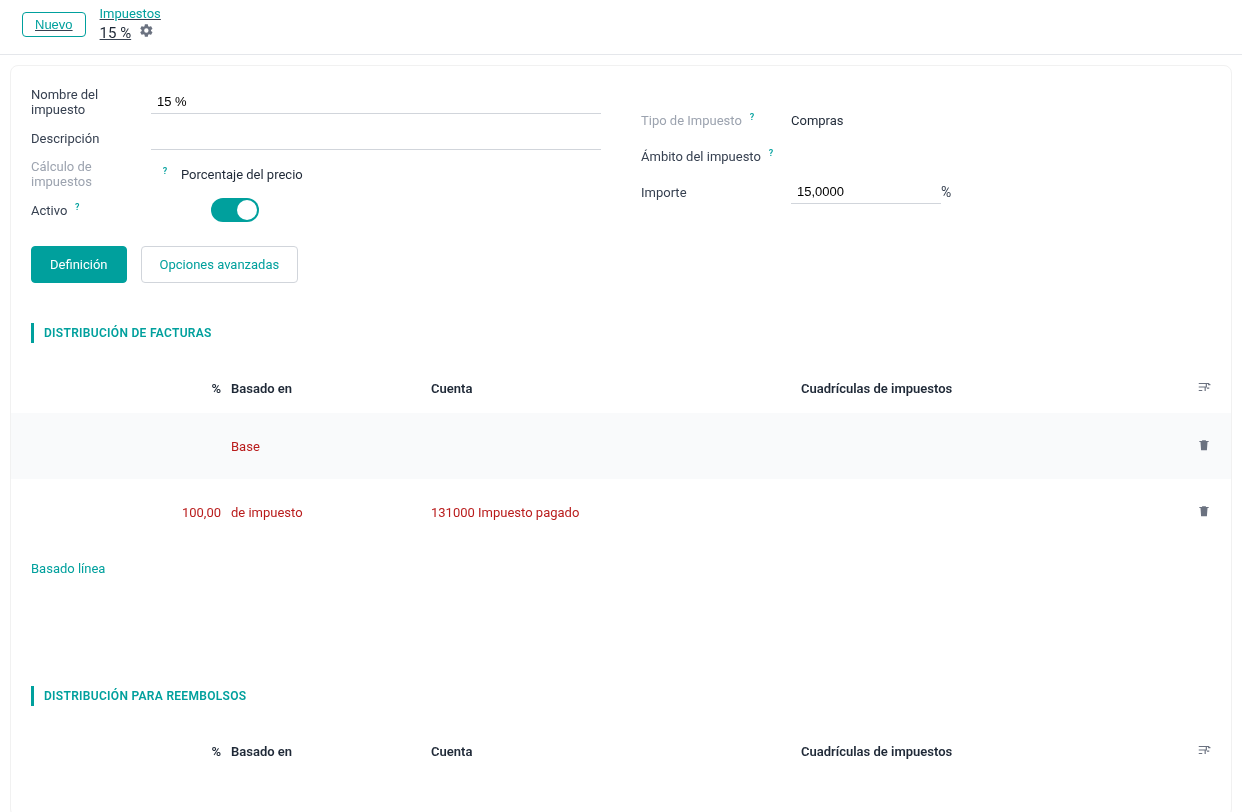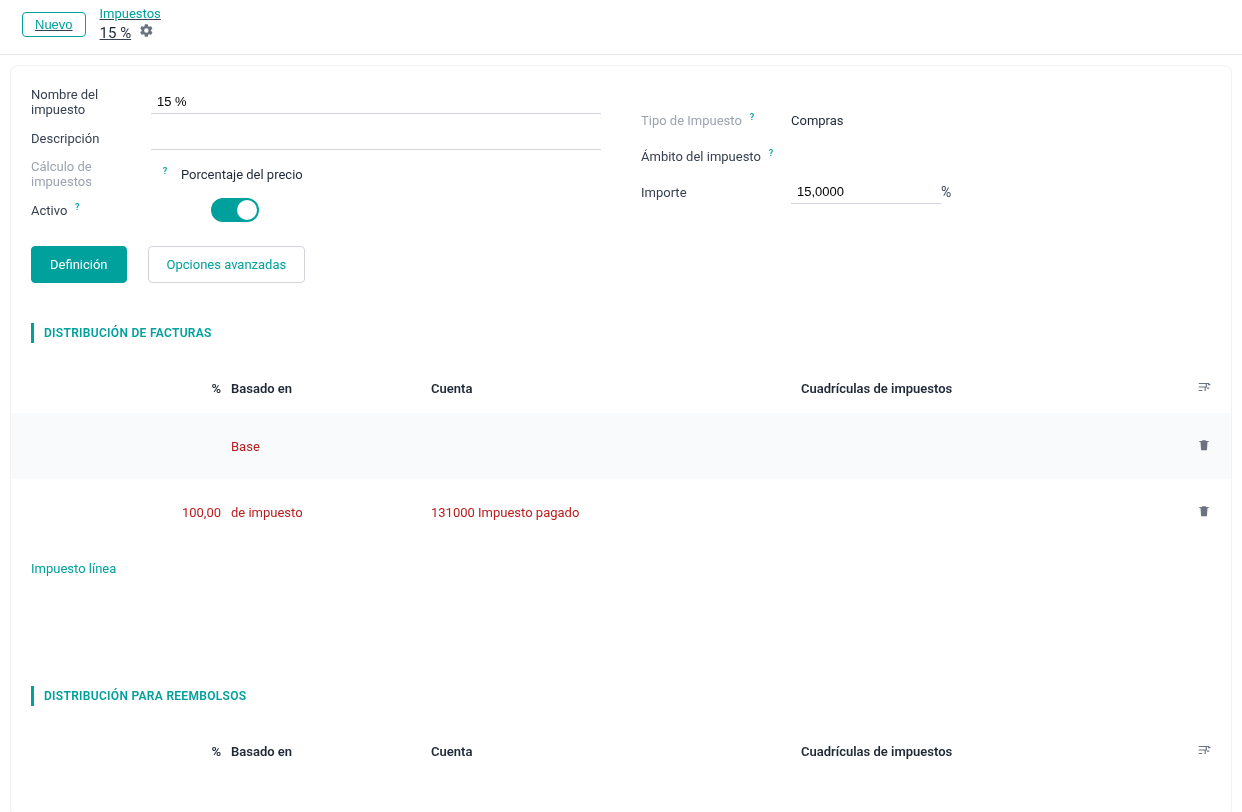--- a/index.html
+++ b/index.html
@@ -95,21 +95,21 @@
       content: '';
       position: absolute;
       width: 20px; height: 20px;
       background: #fff;
       border-radius: 50%;
       top: 2px;
       right: 2px;
     }
     .tabs {
       display: flex;
-      gap: 21px;
+      gap: 14px;
       padding: 18px 20px 0 20px;
       text-align: center;
     }
     .tab {
       padding: 10px 18px;
       border-radius: 4px;
       font-size: 13px;
       cursor: pointer;
     }
     .tab.active {
@@ -275,21 +275,21 @@
       <div class="c-actions">
         <span>
           <svg viewBox="0 0 24 24">
               <path d="M6 7h12l-1 14H7L6 7zm3-3h6l1 2H8l1-2zM4 5h16v2H4V5z"></path>
             </svg>
         </span>
       </div>
     </div>
   </div>
 
-  <div class="add-line">Impuesto línea</div>
+  <div class="add-line">Basado línea</div>
 
   <div class="section-heading" style="margin-top:110px">
     <div class="bar"></div>
     <div class="txt">DISTRIBUCIÓN PARA REEMBOLSOS</div>
   </div>
 
   <div class="table-wrap">
     <div class="thead">
       <div class="c-pct">%</div>
       <div class="c-basado">Basado en</div>

